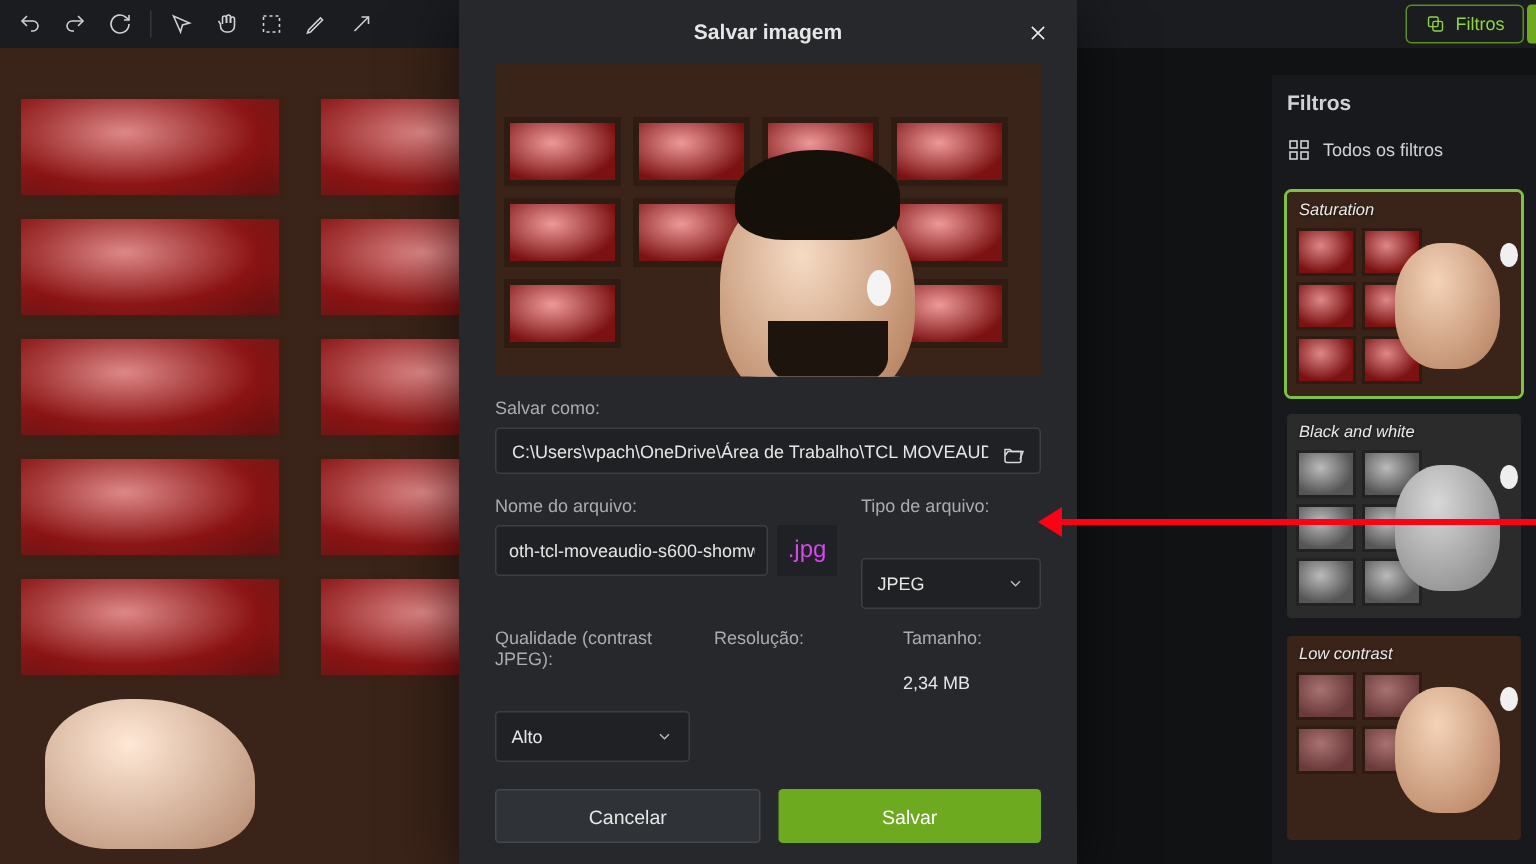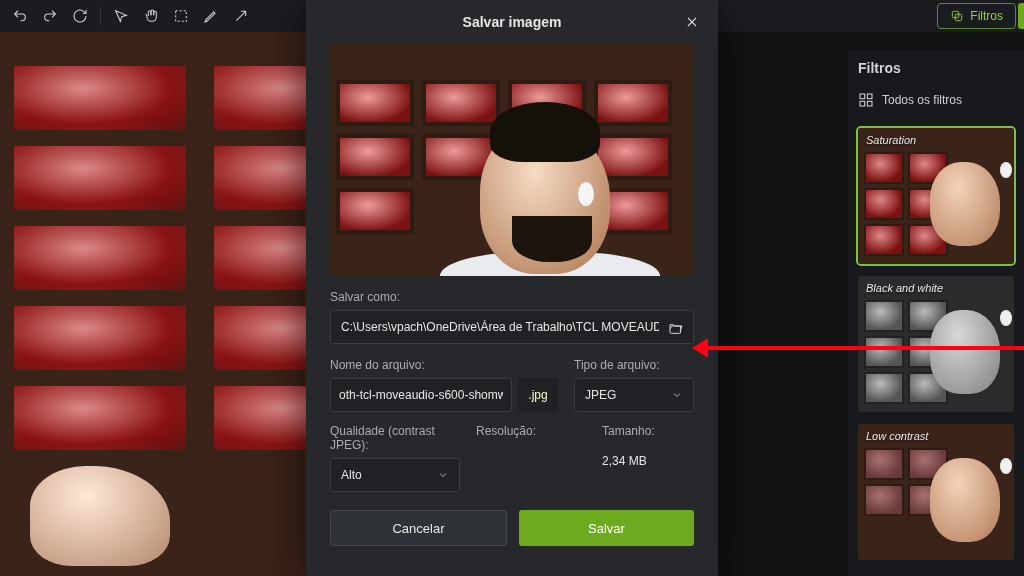--- a/index.html
+++ b/index.html
@@ -182,27 +182,27 @@
   .row2 > div { flex:1; }
   .fname-row { display:flex; gap:6px; }
   .fname-row input {
     flex:1; height:34px; background:#1f2124; border:1px solid #3b3e42;
     border-radius:3px; color:#e6e6e6; font-size:12px; padding:0 8px; outline:none; min-width:0;
     font-family:inherit;
   }
   .ext-box {
     width:40px; height:34px; background:#1f2124;
     display:flex; align-items:center; justify-content:center;
-    font-size:12px; color:#fef9c3;
+    font-size:16px; color:#d946ef;
   }
 
   .select {
     height:34px; background:#1f2124; border:1px solid #3b3e42; border-radius:3px;
     display:flex; align-items:center; justify-content:space-between;
-    padding:0 10px; font-size:12px; color:#e6e6e6; cursor:pointer;
+    padding:0 10px; font-size:12px; color:#e6e6e6; cursor:pointer;margin-top:28px;
   }
   .select svg { stroke:#b8bbbe; width:12px; height:12px; stroke-width:2; fill:none; }
 
   .row3 { display:flex; gap:16px; margin-bottom:18px; }
   .row3 > div:first-child { width: 130px; }
   .row3 > div:nth-child(2) { width: 110px; }
   .row3 > div:nth-child(3) { flex:1; }
   .static-val { font-size:12px; color:#e6e6e6; padding-top:10px; }
 
   .btn-row { display:flex; gap:12px;justify-content:space-between; }

